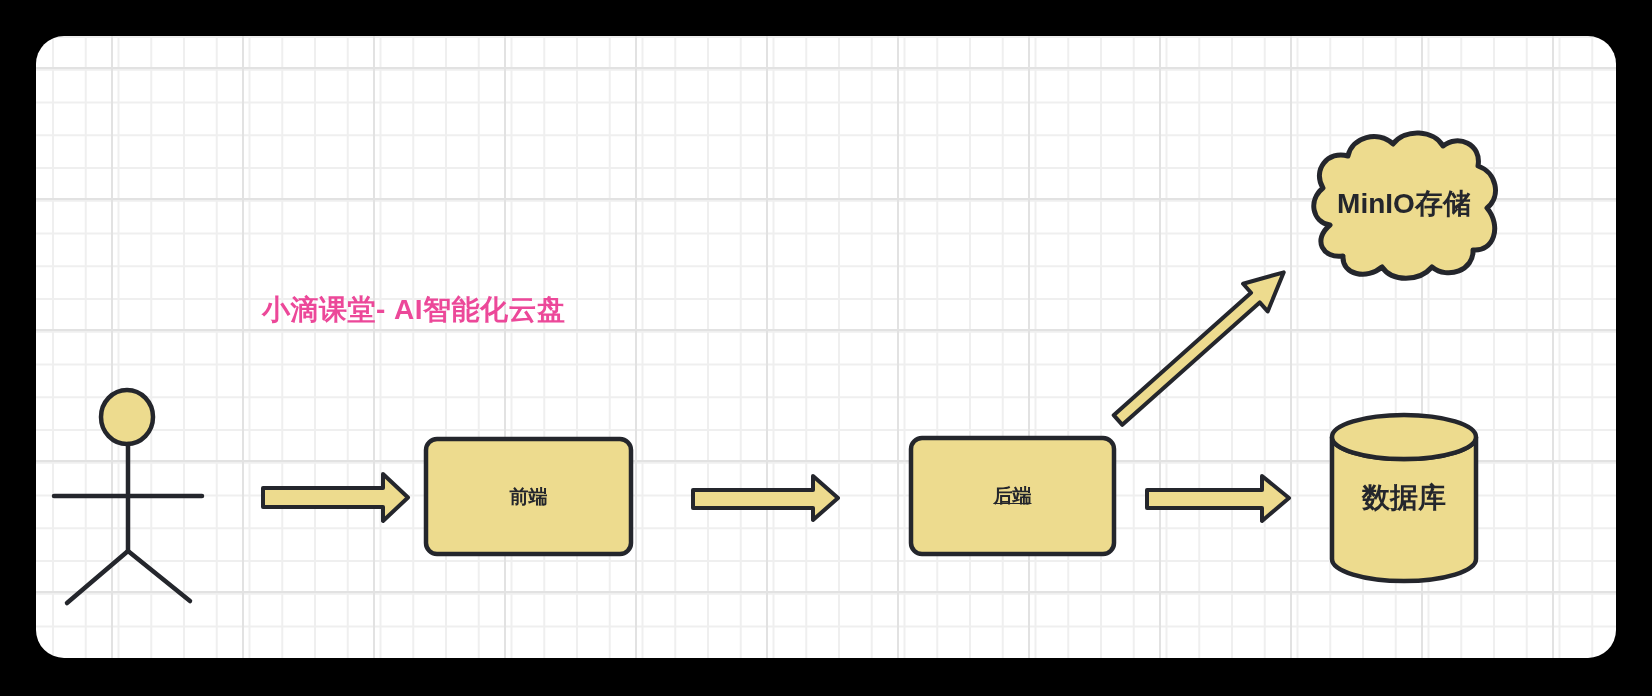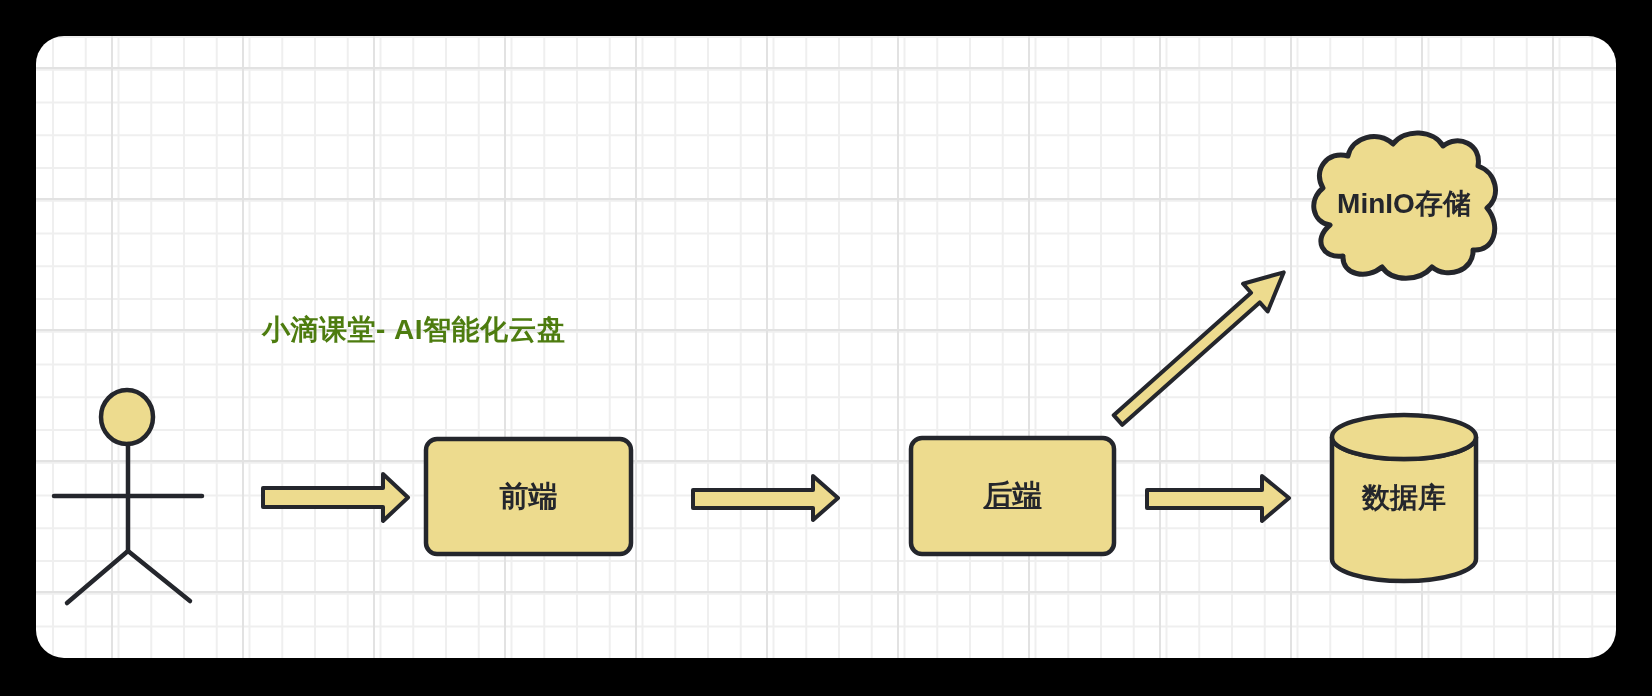--- a/index.html
+++ b/index.html
@@ -19,24 +19,24 @@
       linear-gradient(to bottom,#efefef 1.5px,transparent 1.5px);
     background-size:131px 131px,131px 131px,32.75px 32.75px,32.75px 32.75px;
     background-position:75px 0,0 31px,16px 0,0 0;
     border-radius:28px;
   }
   svg.diagram{position:absolute;left:0;top:0;}
   .lbl{
     position:absolute;display:flex;align-items:center;justify-content:center;
     color:#24262c;font-weight:700;pointer-events:none;white-space:nowrap;
   }
-  .node-lbl{font-size:29px;}
+  .node-lbl{font-size:19px;}
   .title-lbl{
     position:absolute;left:262px;top:292px;height:36px;line-height:36px;
-    font-size:28px;font-weight:700;color:#4d7c0f;letter-spacing:.5px;white-space:nowrap;margin-top:20px;
+    font-size:28px;font-weight:700;color:#ec4899;letter-spacing:.5px;white-space:nowrap;
   }
   .lbl-frontend{left:426px;top:439px;width:205px;height:115px;}
   .lbl-backend{left:911px;top:438px;width:203px;height:116px;text-decoration:underline;}
   .lbl-minio{left:1306px;top:130px;width:196px;height:148px;font-size:28px;}
   .lbl-database{left:1329px;top:413px;width:150px;height:170px;font-size:28px;}
 </style>
 </head>
 <body>
 
 <div id="stage">

